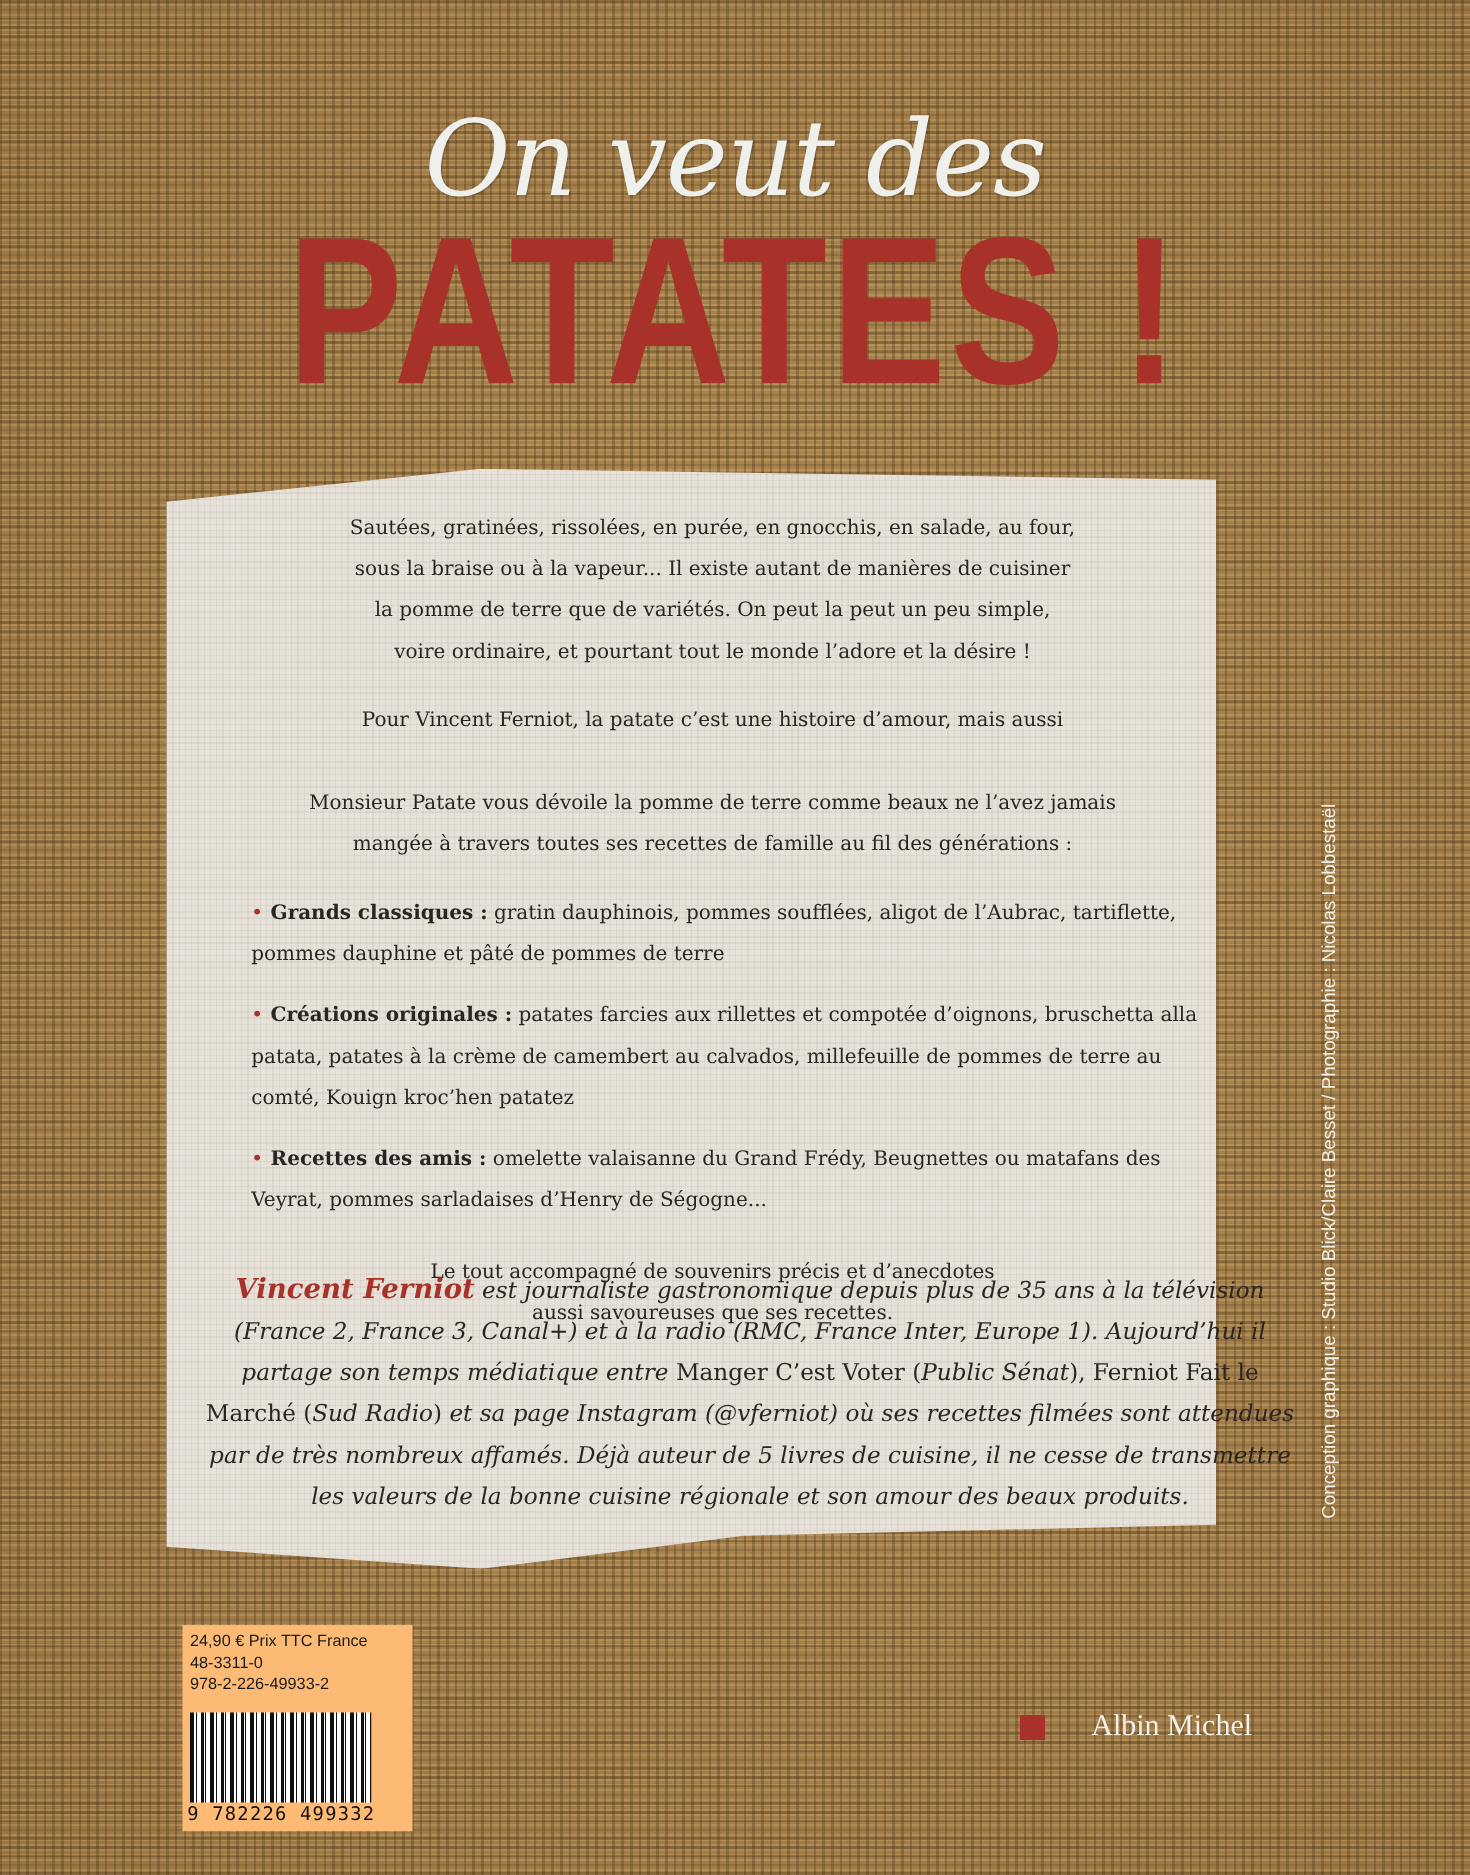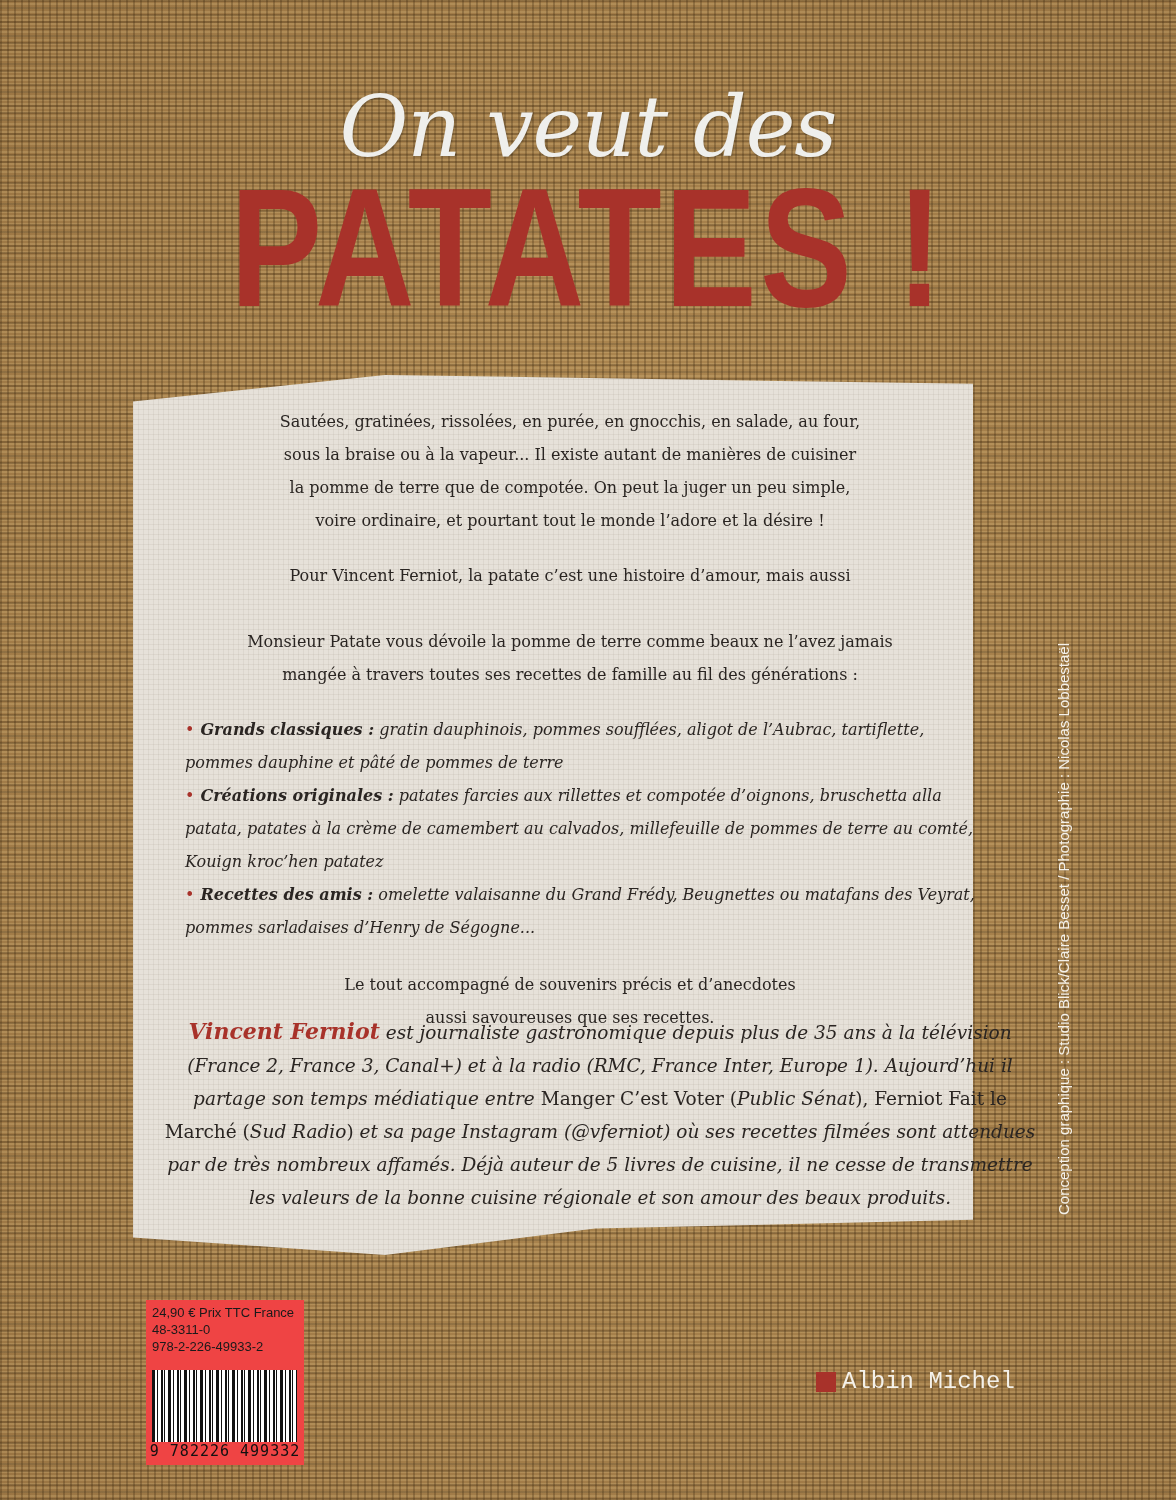--- a/index.html
+++ b/index.html
@@ -32,74 +32,74 @@
       repeating-linear-gradient(0deg, rgba(150,140,125,0.12) 0px, rgba(150,140,125,0.12) 1px, transparent 1px, transparent 5px),
       repeating-linear-gradient(90deg, rgba(150,140,125,0.12) 0px, rgba(150,140,125,0.12) 1px, transparent 1px, transparent 5px);
     clip-path: polygon(0 3%, 30% 0, 100% 1%, 100% 96%, 55% 97%, 30% 100%, 0 98%);
   }
   .panel-text {
     position: absolute; left: 165px; top: 405px; width: 810px;
     color: #2a2522; font-size: 16px; line-height: 33px;
   }
   .para-center { text-align: center; margin: 0 0 22px 0; }
   .list { margin: 0 0 24px 20px; }
-  .list-item { margin: 0; font-style: italic; }
+  .list-item { margin: 16px; }
   .bullet { color: #a8322a; margin-right: 6px; }
   .bold { font-weight: bold; }
   .bio {
     position: absolute; left: 160px; top: 1015px; width: 880px;
     text-align: center; color: #2a2522; font-size: 18.5px; line-height: 33px;
   }
   .bio .it { font-style: italic; }
   .author-name { font-style: italic; font-weight: bold; color: #a8322a; font-size: 22px; }
   .credits {
     position: absolute; left: 1055px; top: 1215px;
     transform-origin: 0 0; transform: rotate(-90deg);
     white-space: nowrap; color: #f4f1ea;
     font-family: "Liberation Sans", sans-serif; font-size: 15px;
   }
   .barcode-box {
-    position: absolute; left: 146px; top: 1300px; width: 158px; height: 165px;
-    background: #ef4444;
+    position: absolute; left: 146px; top: 1300px; width: 184px; height: 165px;
+    background: #fdba74;
   }
   .barcode-text {
     font-family: "Liberation Sans", sans-serif; font-size: 13px; line-height: 17px;
     color: #1a1a1a; padding: 4px 0 0 6px;
   }
   .bars {
     position: absolute; left: 6px; top: 70px; width: 145px; height: 72px;
     background: repeating-linear-gradient(90deg,
       #111 0 3px, #fff 3px 5px, #111 5px 6px, #fff 6px 9px,
       #111 9px 11px, #fff 11px 12px, #111 12px 13px, #fff 13px 16px);
   }
   .barcode-digits {
     position: absolute; left: 0; width: 158px; top: 142px; text-align: center;
     font-family: "DejaVu Sans Mono", monospace; font-size: 15px; color: #111;
     letter-spacing: 1px;
   }
   .publisher {
     position: absolute; left: 816px; top: 1368px;
     display: flex; align-items: center;
-    font-family: Liberation Mono, monospace; font-size: 24px; color: #f4f1ea;
+    font-family: Liberation Serif, serif; font-size: 24px; color: #f4f1ea; gap: 31px;
   }
   .pub-square { width: 20px; height: 20px; background: #a8322a; margin-right: 6px; }
 </style>
 </head>
 <body>
 
 <div class="title-script">On veut des</div>
 <div class="title-main">PATATES !</div>
 
 <div class="panel"></div>
 
 <div class="panel-text">
   <p class="para-center">
     <span>Sautées, gratinées, rissolées, en purée, en gnocchis, en salade, au four,</span><br>
     <span>sous la braise ou à la vapeur... Il existe autant de manières de cuisiner</span><br>
-    <span>la pomme de terre que de compotée. On peut la juger un peu simple,</span><br>
+    <span>la pomme de terre que de variétés. On peut la peut un peu simple,</span><br>
     <span>voire ordinaire, et pourtant tout le monde l’adore et la désire !</span>
   </p>
   <p class="para-center">
     <span>Pour Vincent Ferniot, la patate c’est une histoire d’amour, mais aussi</span><br>
     <br>
     <span>Monsieur Patate vous dévoile la pomme de terre comme beaux ne l’avez jamais</span><br>
     <span>mangée à travers toutes ses recettes de famille au fil des générations :</span>
   </p>
   <div class="list">
     <p class="list-item">

